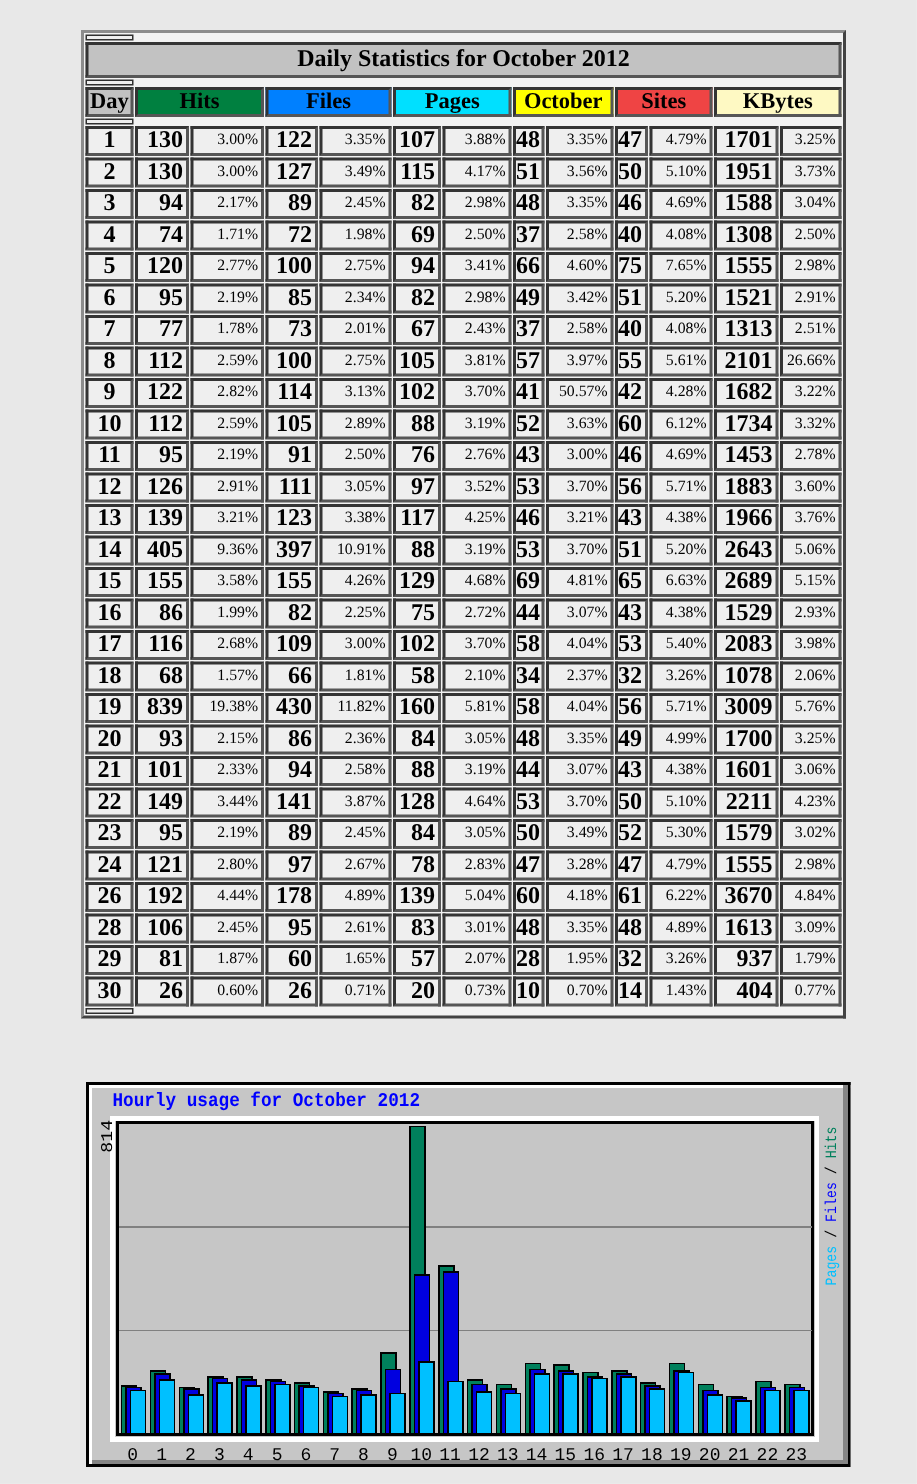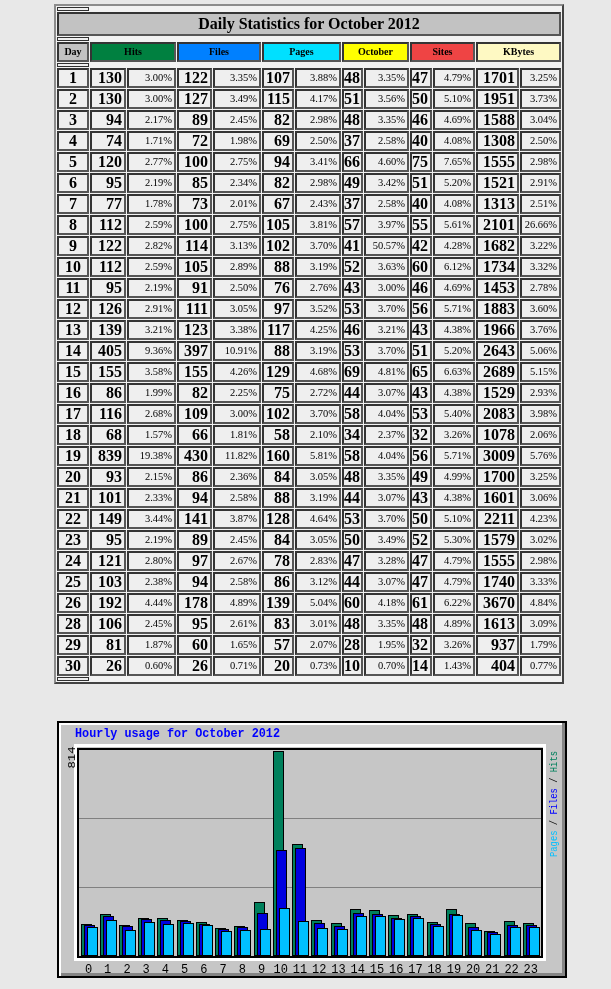--- a/index.html
+++ b/index.html
@@ -1,24 +1,24 @@
 <!DOCTYPE html>
 <html><head><meta charset="utf-8"><title>Usage Statistics</title>
 <style>
 html,body{margin:0;padding:0;background:#E8E8E8;}
 #page{position:relative;width:611px;height:989px;overflow:hidden;}
-#tw{position:absolute;left:54px;top:4px;}
+#tw{position:absolute;left:54px;top:20px;}
 table{border-collapse:separate;border-spacing:1px;table-layout:fixed;width:510px;
  border:2px solid;border-color:#8C8C8C #424242 #424242 #8C8C8C;background:#F2F2F2;
  font-family:"Liberation Serif",serif;box-sizing:border-box;}
 td,th{border:2px solid;border-color:#343434 #565656 #565656 #343434;background:#EFEFEF;box-sizing:border-box;overflow:hidden;
  padding:0;vertical-align:middle;line-height:1;}
 tr.sp td{height:4px;border-width:1px;border-color:#303030;}
 th.title{height:24px;background:#C2C2C2;font-size:16px;font-weight:bold;text-align:center;}
-tr.hdr th{height:20px;font-size:10px;font-weight:bold;text-align:center;}
+tr.hdr th{height:20px;font-size:15px;font-weight:bold;text-align:center;}
 th.gray{background:#C2C2C2;}
 tr.d td{height:20px;}
 td.day{text-align:center;font-size:16px;font-weight:bold;}
 td.v{text-align:right;font-size:16px;font-weight:bold;padding-right:2px;}
 td.p{text-align:right;font-size:10.5px;padding-right:2px;}
 </style></head><body>
 <div id="page">
 <div id="tw">
       <table>
 <colgroup>
@@ -410,35 +410,20 @@
             <td class="v">97</td>
             <td class="p">2.67%</td>
             <td class="v">78</td>
             <td class="p">2.83%</td>
             <td class="v">47</td>
             <td class="p">3.28%</td>
             <td class="v">47</td>
             <td class="p">4.79%</td>
             <td class="v">1555</td>
             <td class="p">2.98%</td>
-          </tr>
-<tr class="d">
-            <td class="day">25</td>
-            <td class="v">103</td>
-            <td class="p">2.38%</td>
-            <td class="v">94</td>
-            <td class="p">2.58%</td>
-            <td class="v">86</td>
-            <td class="p">3.12%</td>
-            <td class="v">44</td>
-            <td class="p">3.07%</td>
-            <td class="v">47</td>
-            <td class="p">4.79%</td>
-            <td class="v">1740</td>
-            <td class="p">3.33%</td>
           </tr>
 <tr class="d">
             <td class="day">26</td>
             <td class="v">192</td>
             <td class="p">4.44%</td>
             <td class="v">178</td>
             <td class="p">4.89%</td>
             <td class="v">139</td>
             <td class="p">5.04%</td>
             <td class="v">60</td>

